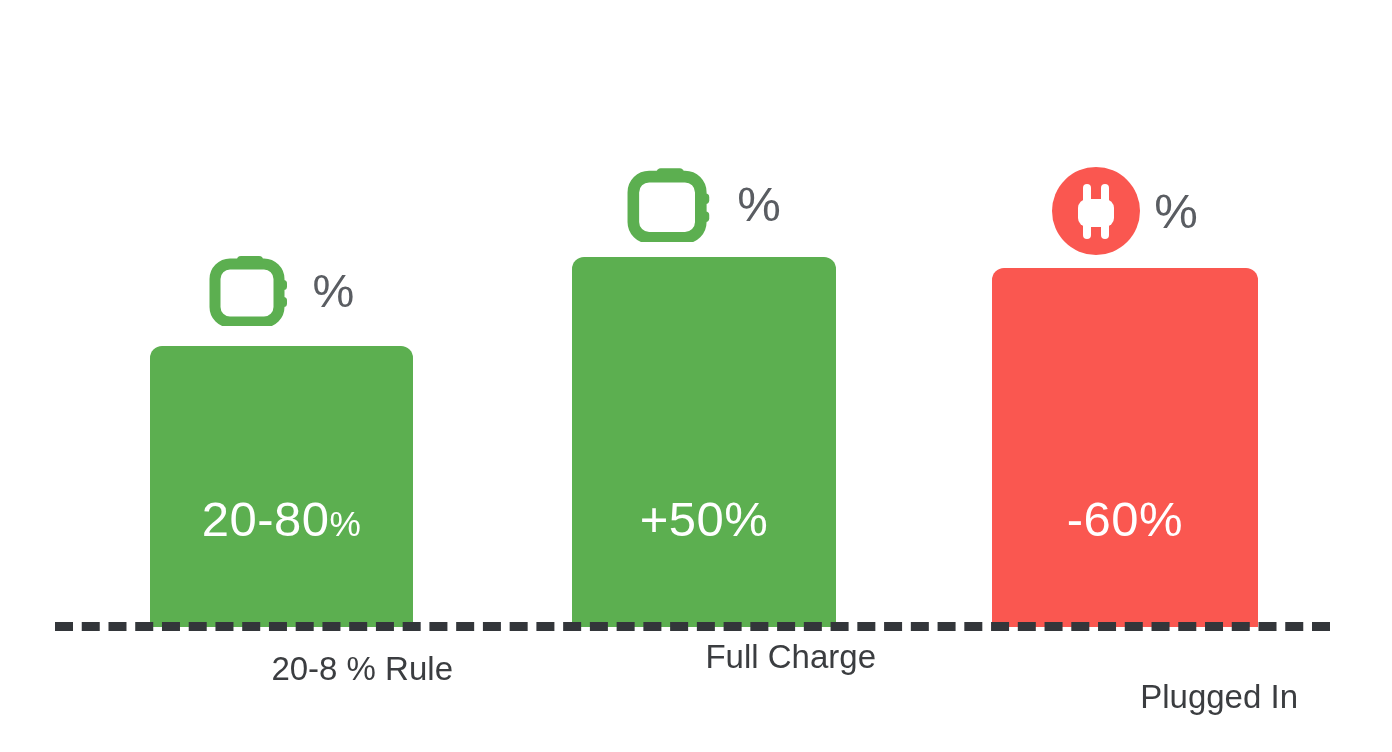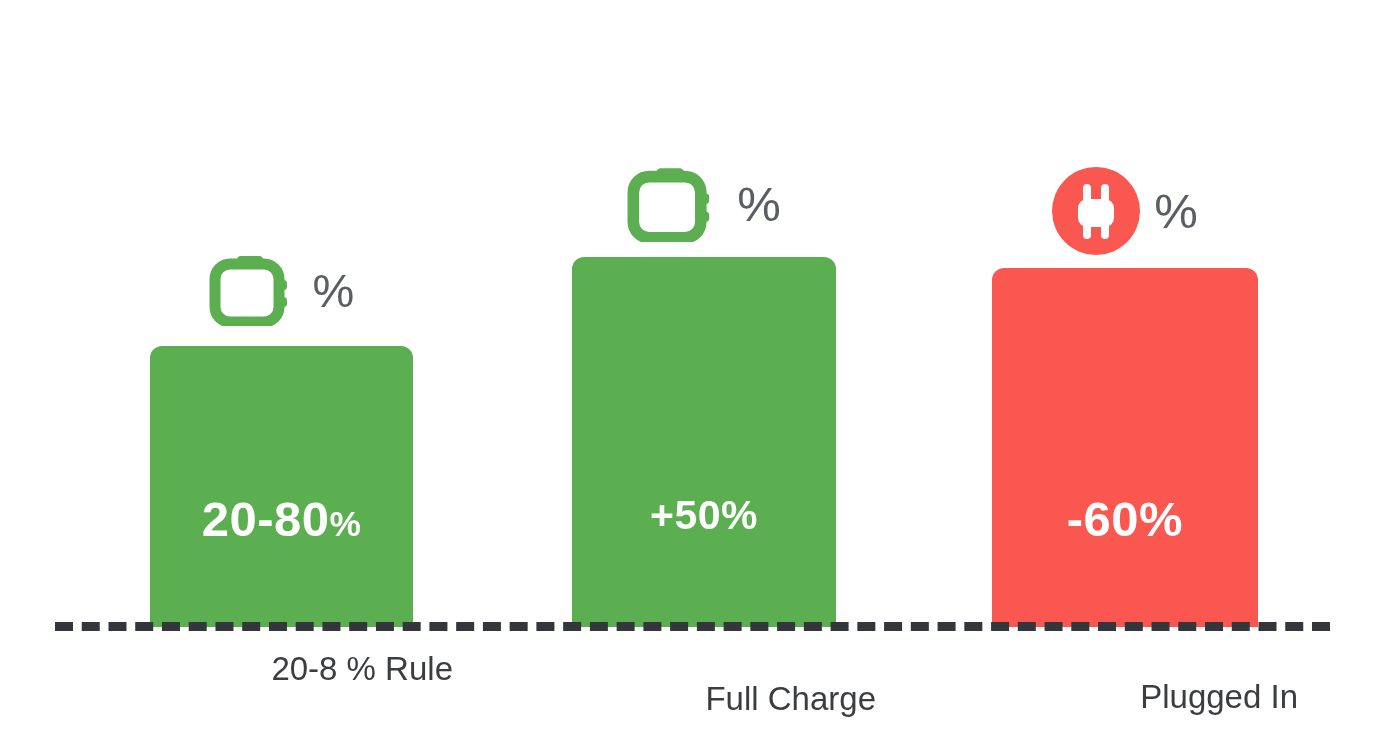--- a/index.html
+++ b/index.html
@@ -43,21 +43,21 @@
   .bar-green { background: #5CAF50; }
   .bar-red   { background: #FA5750; }
 
   
   .bar-value {
     position: absolute;
     left: 0;
     right: 0;
     text-align: center;
     color: #ffffff;
-    font-weight: 700;
+    font-weight: 400;
     line-height: 1.14;
     z-index: 3;
     letter-spacing: 0.5px;
   }
   .bar-value .line { display: block; white-space: pre; }
   .bar-value .pct-small { font-size: 0.72em; }
 
   
   .icon-row {
     position: absolute;
@@ -120,25 +120,25 @@
           <rect x="67" y="26" width="11" height="10" rx="3.5" fill="#5CAF50"></rect>
           <rect x="67" y="43" width="11" height="10" rx="3.5" fill="#5CAF50"></rect>
           <rect x="6" y="10" width="64" height="58" rx="15" fill="none" stroke="#5CAF50" stroke-width="11"></rect>
         </svg>
       </span>
       <span class="pct-glyph" style="font-size:49px; margin-left:13px;">%</span>
     </div>
 
     <div class="bar bar-green" style="left:0; width:264px; top:257px; height:370px;"></div>
 
-    <div class="bar-value" style="top:492px; font-size:41px;text-align:center;">
+    <div class="bar-value" style="top:492px; font-size:49px;text-align:center;">
       <span class="line">+50%</span>
     </div>
 
-    <div class="axis-label" style="left:-40px; width:344px; top:680px;">Full Charge</div>
+    <div class="axis-label" style="left:-40px; width:344px; top:638px;">Full Charge</div>
   </div>
 
   <div class="bar-group" style="left:992px; width:266px;">
 
     <div class="icon-row" style="left:0; width:266px; top:167px; height:88px;">
       <span class="icon-wrap">
         <svg width="88" height="88" viewBox="0 0 88 88" xmlns="http://www.w3.org/2000/svg">
           <circle cx="44" cy="44" r="44" fill="#FA5750"></circle>
           <rect x="31" y="17" width="8" height="22" rx="4" fill="#ffffff"></rect>
           <rect x="49" y="17" width="8" height="22" rx="4" fill="#ffffff"></rect>

